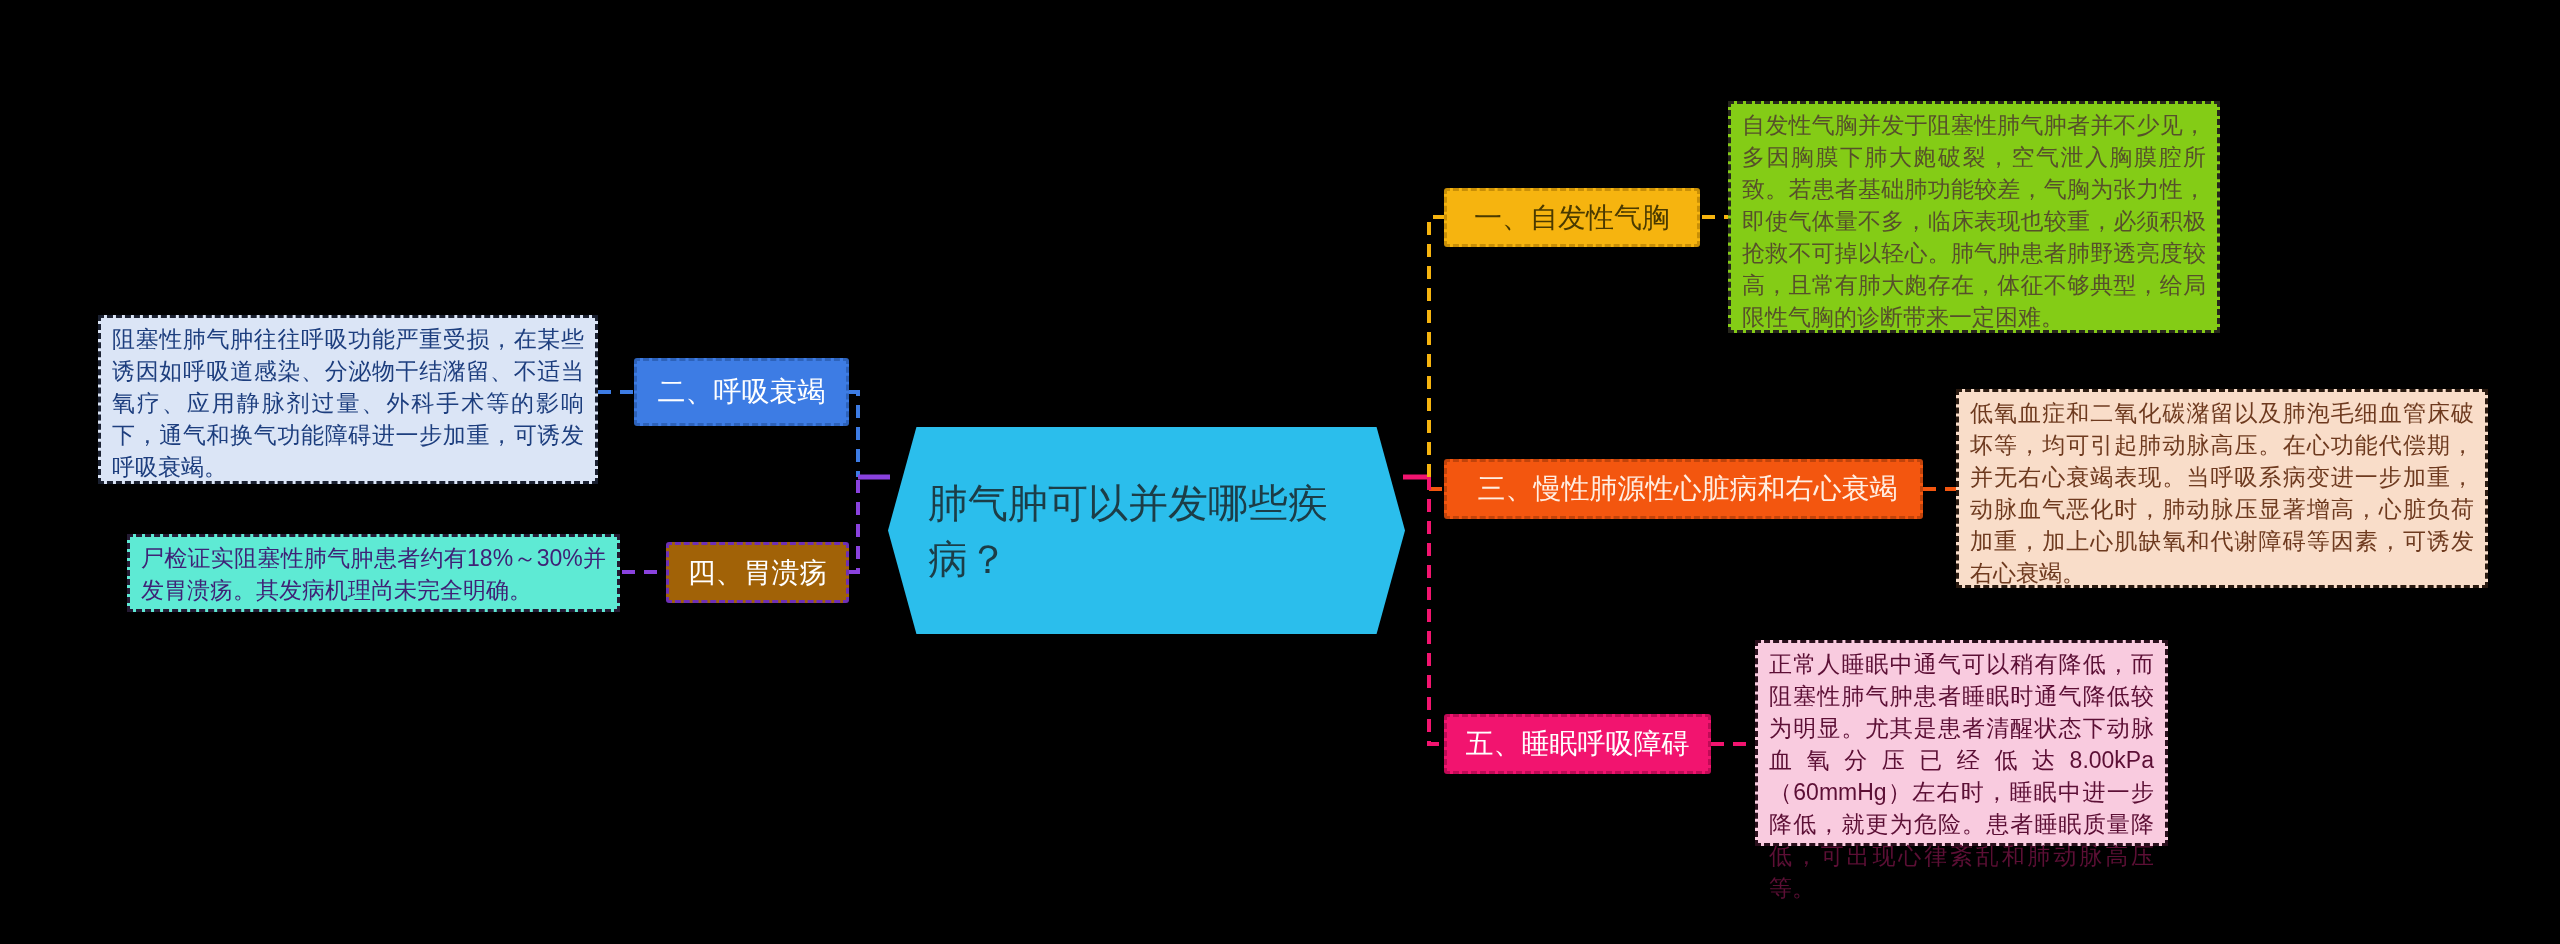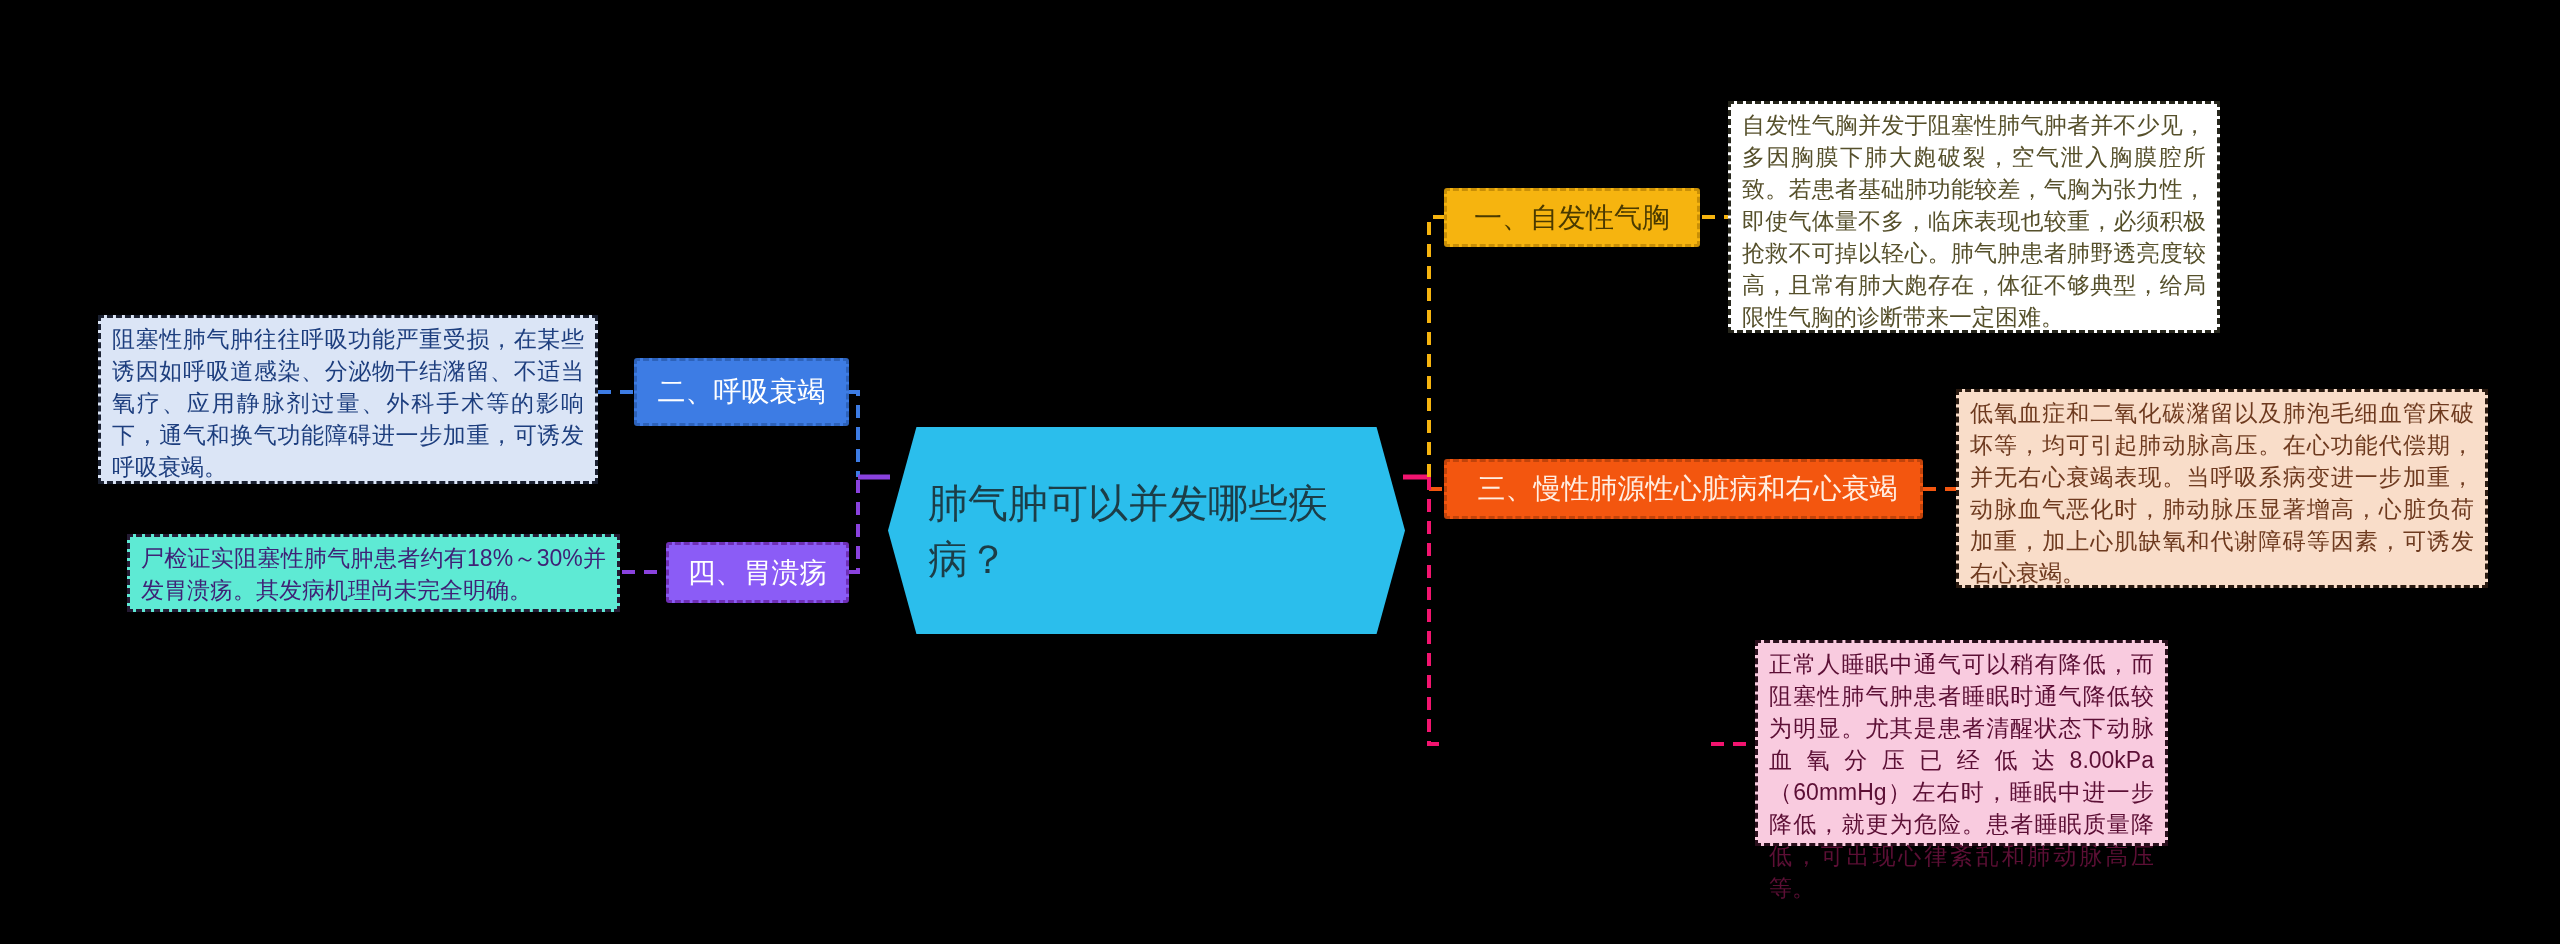--- a/index.html
+++ b/index.html
@@ -28,29 +28,29 @@
 
   
   .node{
     position:absolute;display:flex;align-items:center;justify-content:center;
     box-sizing:border-box;font-size:28px;white-space:nowrap;border-radius:3px;
     border:3px dashed rgba(0,0,0,0.28);
   }
   .node-1{left:1444px;top:188px;width:256px;height:59px;background:#F6B40F;color:#4A3A00;border-color:#c98f06;}
   .node-2{left:634px;top:358px;width:215px;height:68px;background:#3D7CE4;color:#ffffff;border-color:#2d62ba;}
   .node-3{left:1444px;top:459px;width:479px;height:60px;background:#F3560F;color:#ffeee2;border-color:#c2430a;padding-left:8px;}
-  .node-4{left:666px;top:542px;width:183px;height:61px;background:#8b5cf6;color:#ffffff;border-color:#6e2fb6;}
+  .node-4{left:666px;top:542px;width:183px;height:61px;background:#a16207;color:#ffffff;border-color:#6e2fb6;}
   .node-5{left:1444px;top:714px;width:267px;height:60px;background:#F2146F;color:#ffffff;border-color:#c00a56;}
 
   
   .note{
     position:absolute;box-sizing:border-box;font-size:23px;line-height:32px;
     padding:5px 11px;text-align:justify;text-justify:inter-ideograph;
   }
-  .note-1{left:1728px;top:101px;width:492px;height:232px;background:#ffffff;color:#56502B;border:3px dashed #26261c;}
+  .note-1{left:1728px;top:101px;width:492px;height:232px;background:#84cc16;color:#56502B;border:3px dashed #26261c;}
   .note-2{left:98px;top:315px;width:500px;height:169px;background:#DBE5F6;color:#1D3E7E;border:3px dashed #1a2030;}
   .note-3{left:1956px;top:389px;width:532px;height:199px;background:#F9DDC9;color:#6E3A1F;border:3px dashed #2a1a10;}
   .note-4{left:127px;top:534px;width:493px;height:78px;background:#5eead4;color:#3F2276;border:3px dashed #241a33;}
   .note-5{left:1755px;top:640px;width:413px;height:206px;background:#F9CBDF;color:#5C0F35;border:3px dashed #2a0f1c;}
 </style>
 </head>
 <body>
 
 <div id="stage">
 
@@ -100,17 +100,20 @@
     <span>低氧血症和二氧化碳潴留以及肺泡毛细血管床破坏等，均可引起肺动脉高压。在心功能代偿期，并无右心衰竭表现。当呼吸系病变进一步加重，动脉血气恶化时，肺动脉压显著增高，心脏负荷加重，加上心肌缺氧和代谢障碍等因素，可诱发右心衰竭。</span>
   </div>
 
   <div class="node node-4">
     <span>四、胃溃疡</span>
   </div>
   <div class="note note-4">
     <span>尸检证实阻塞性肺气肿患者约有18%～30%并发胃溃疡。其发病机理尚未完全明确。</span>
   </div>
 
+  <div class="node node-5">
+    <span>五、睡眠呼吸障碍</span>
+  </div>
   <div class="note note-5">
     <span>正常人睡眠中通气可以稍有降低，而阻塞性肺气肿患者睡眠时通气降低较为明显。尤其是患者清醒状态下动脉血氧分压已经低达8.00kPa（60mmHg）左右时，睡眠中进一步降低，就更为危险。患者睡眠质量降低，可出现心律紊乱和肺动脉高压等。</span>
   </div>
 
 </div>
 
 </body></html>

